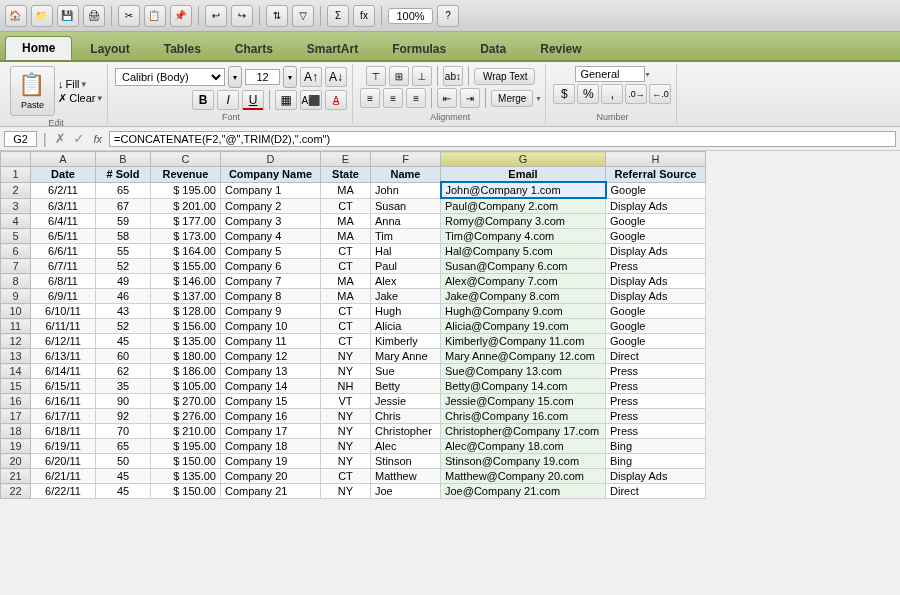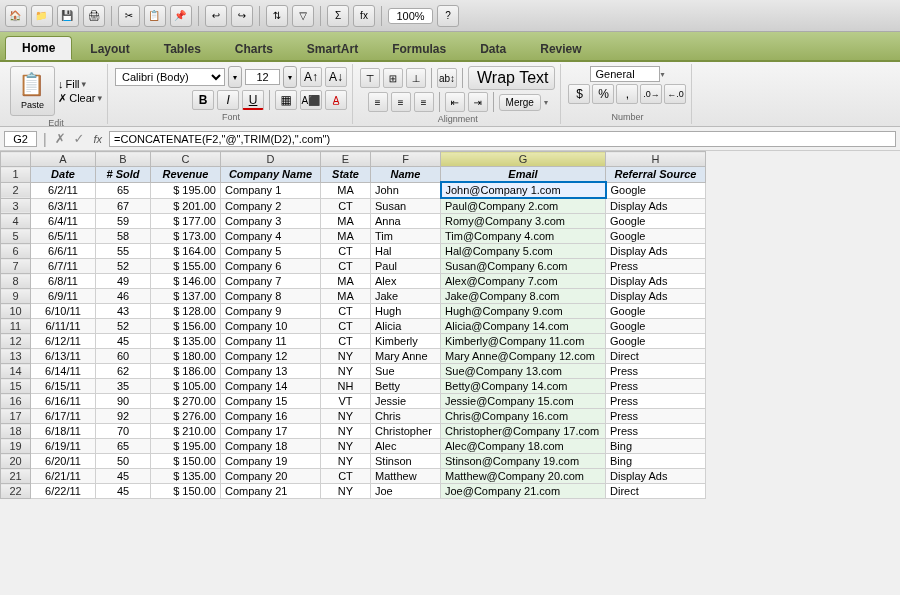--- a/index.html
+++ b/index.html
@@ -161,21 +161,20 @@
     }
     .col-header.active-col, .row-header.active-row {
       background: linear-gradient(to bottom, #e8e8b0, #d0d080);
     }
     
     .data-header {
       background: #dce6f1;
       font-weight: bold;
       border: 1px solid #bbb;
       text-align: center;
-      font-style: italic;
     }
     
     .row-even { background: #ffffff; }
     .row-odd { background: #f8f8f8; }
     
     .active-cell {
       border: 2px solid #0070c0 !important;
       background: #e8f0ff;
     }
     
@@ -354,21 +353,21 @@
 
   <div class="ribbon-group" style="min-width:160px">
     <div class="ribbon-group-content" style="flex-direction:column; gap:2px;">
       <div style="display:flex; align-items:center; gap:3px;">
         <div class="align-btn">⊤</div>
         <div class="align-btn">⊞</div>
         <div class="align-btn">⊥</div>
         <div class="toolbar-separator"></div>
         <div class="align-btn">ab↕</div>
         <div class="toolbar-separator"></div>
-        <div class="ribbon-btn" style="font-size:16px;padding-left:8px;">Wrap Text</div>
+        <div class="ribbon-btn" style="font-size:10px;padding-left:8px;">Wrap Text</div>
       </div>
       <div style="display:flex; align-items:center; gap:3px;">
         <div class="align-btn">≡</div>
         <div class="align-btn">≡</div>
         <div class="align-btn">≡</div>
         <div class="toolbar-separator"></div>
         <div class="align-btn">⇤</div>
         <div class="align-btn">⇥</div>
         <div class="toolbar-separator"></div>
         <div class="ribbon-btn" style="font-size:10px;">Merge</div>
@@ -544,21 +543,21 @@
           <td class="row-even text-left">Google</td>
         </tr>
         <tr>
           <td class="row-header">11</td>
           <td class="row-odd num">6/11/11</td>
           <td class="row-odd num">52</td>
           <td class="row-odd currency">$ 156.00</td>
           <td class="row-odd text-left">Company 10</td>
           <td class="row-odd num">CT</td>
           <td class="row-odd text-left">Alicia</td>
-          <td class="row-odd selected-col-cell text-left">Alicia@Company 14.com</td>
+          <td class="row-odd selected-col-cell text-left">Alicia@Company 19.com</td>
           <td class="row-odd text-left">Google</td>
         </tr>
         <tr>
           <td class="row-header">12</td>
           <td class="row-even num">6/12/11</td>
           <td class="row-even num">45</td>
           <td class="row-even currency">$ 135.00</td>
           <td class="row-even text-left">Company 11</td>
           <td class="row-even num">CT</td>
           <td class="row-even text-left">Kimberly</td>

